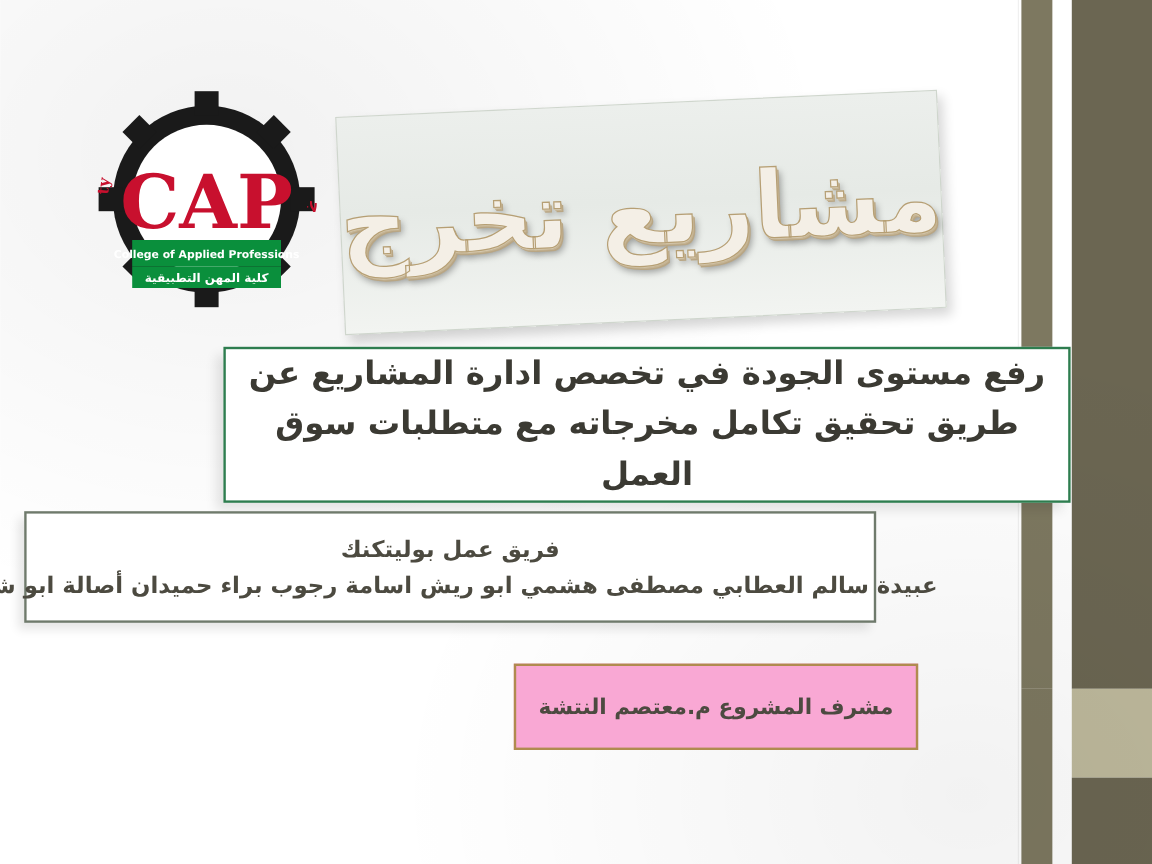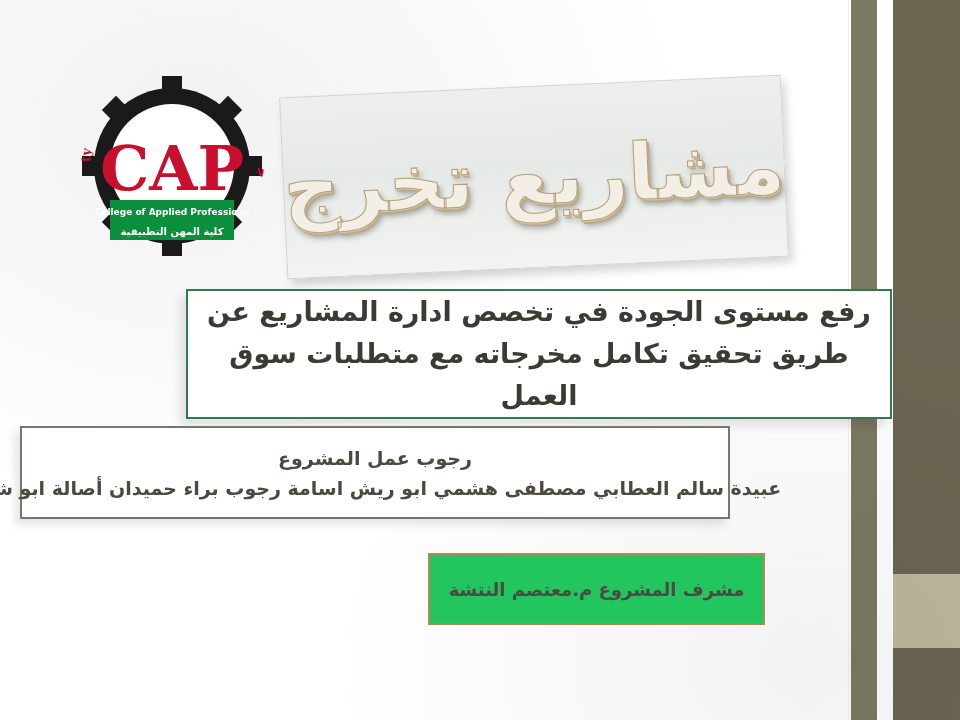--- a/index.html
+++ b/index.html
@@ -185,21 +185,21 @@
     white-space: nowrap;
   }
 
   
   .supervisor-box {
     position: absolute;
     left: 428px;
     top: 553px;
     width: 337px;
     height: 72px;
-    background: #22c55e;
+    background: #f9a8d4;
     border: 2px solid #b08b4f;
     display: flex;
     align-items: center;
     justify-content: center;
     box-sizing: border-box;
   }
   .supervisor-text {
     direction: rtl;
     font-weight: 700;
     font-size: 18px;
@@ -266,21 +266,21 @@
 
   <div class="banner">
     <div class="banner-text">مشاريع تخرج</div>
   </div>
 
   <div class="title-box">
     <div class="title-text">رفع مستوى الجودة في تخصص ادارة المشاريع عن طريق تحقيق تكامل مخرجاته مع متطلبات سوق العمل</div>
   </div>
 
   <div class="team-box">
-    <div class="team-heading">رجوب عمل المشروع</div>
+    <div class="team-heading">فريق عمل بوليتكنك</div>
     <div class="team-members">عبيدة سالم العطابي مصطفى هشمي ابو ريش اسامة رجوب براء حميدان أصالة ابو شرخ</div>
   </div>
 
   <div class="supervisor-box">
     <div class="supervisor-text">مشرف المشروع م.معتصم النتشة</div>
   </div>
 
 </div>
 
 </body></html>

